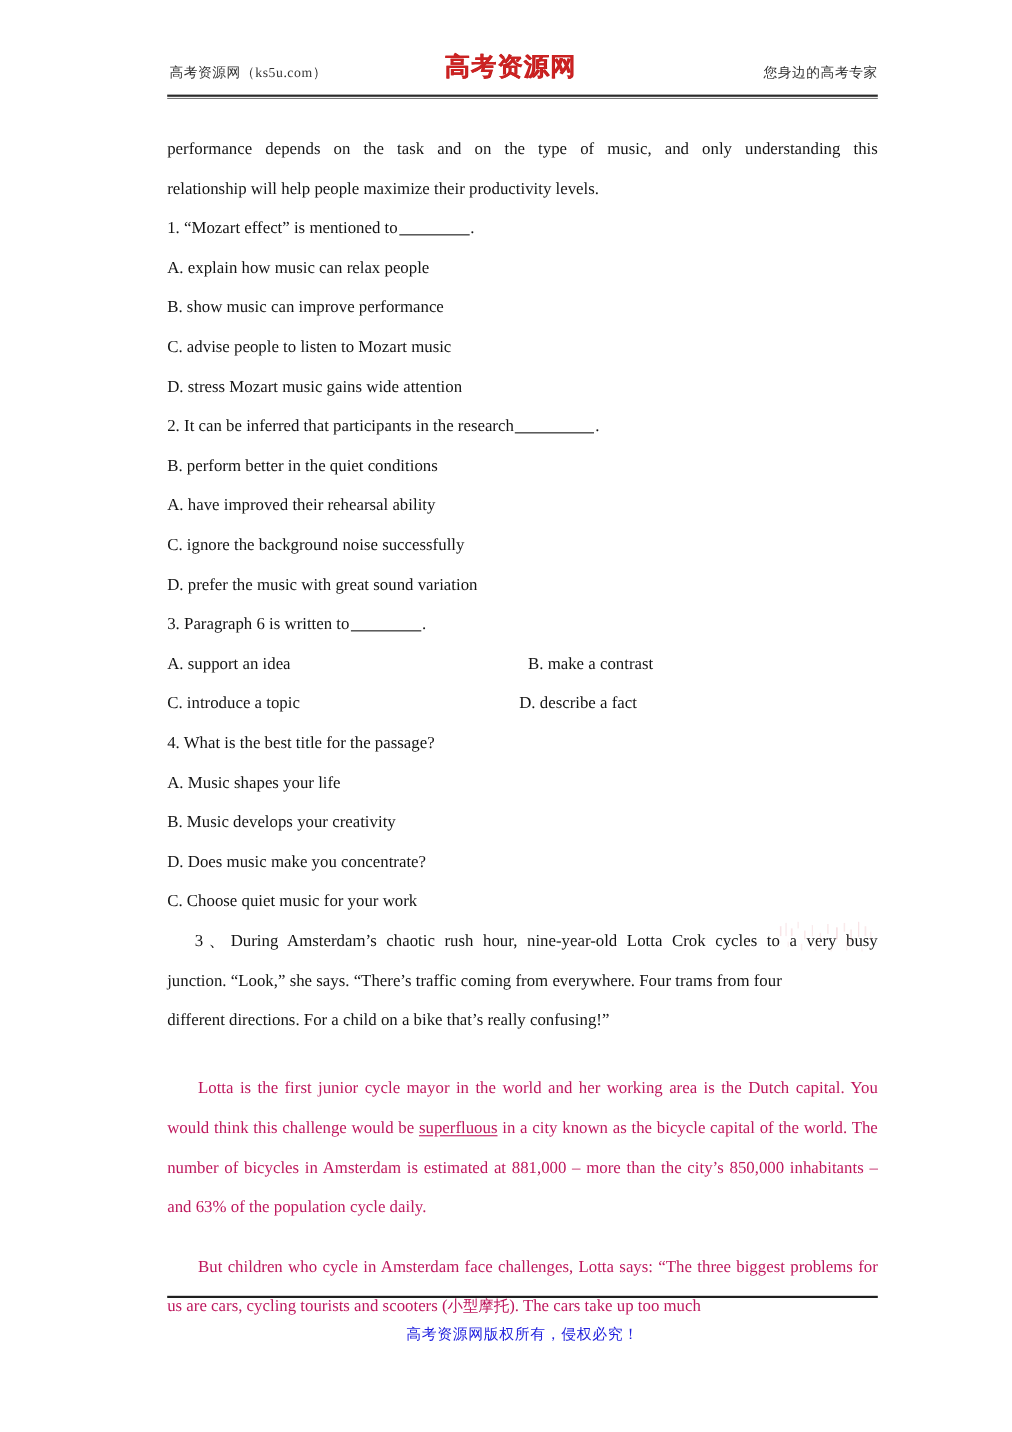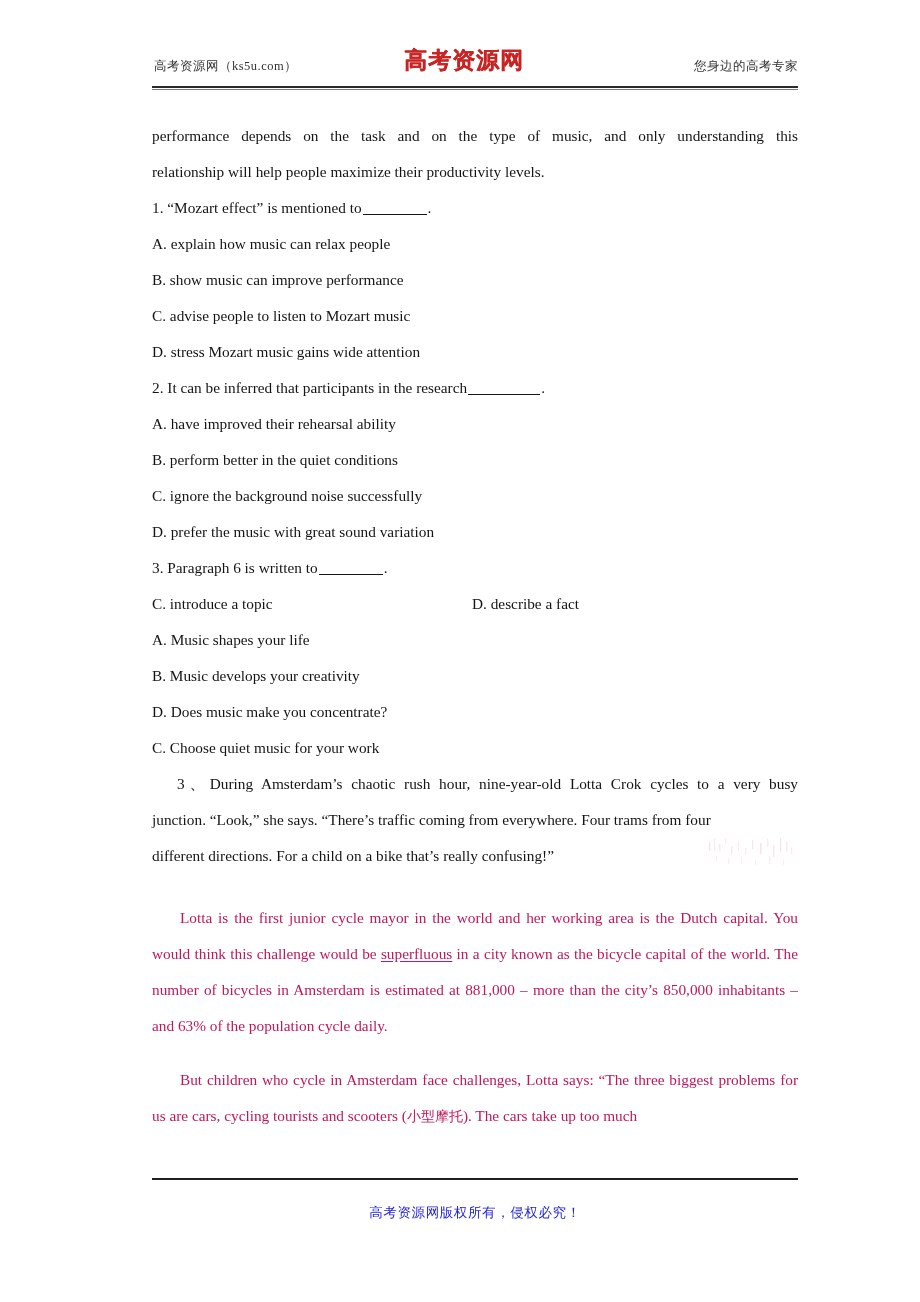--- a/index.html
+++ b/index.html
@@ -207,33 +207,38 @@
       <span>1. “Mozart effect” is mentioned to</span><span class="blank"></span><span>.</span>
     </div>
     <div class="line">A. explain how music can relax people</div>
     <div class="line">B. show music can improve performance</div>
     <div class="line">C. advise people to listen to Mozart music</div>
     <div class="line">D. stress Mozart music gains wide attention</div>
 
     <div class="line">
       <span>2. It can be inferred that participants in the research</span><span class="blank wide"></span><span>.</span>
     </div>
+    <div class="line">B. perform better in the quiet conditions</div>
     <div class="line">A. have improved their rehearsal ability</div>
-    <div class="line">B. perform better in the quiet conditions</div>
     <div class="line">C. ignore the background noise successfully</div>
     <div class="line">D. prefer the music with great sound variation</div>
 
     <div class="line">
       <span>3. Paragraph 6 is written to</span><span class="blank"></span><span>.</span>
+    </div>
+    <div class="qrow">
+      <span>A. support an idea</span>
+      <span class="colB">B. make a contrast</span>
     </div>
     <div class="qrow">
       <span>C. introduce a topic</span>
       <span class="colD">D. describe a fact</span>
     </div>
 
+    <div class="line">4. What is the best title for the passage?</div>
     <div class="line">A. Music shapes your life</div>
     <div class="line">B. Music develops your creativity</div>
     <div class="line">D. Does music make you concentrate?</div>
     <div class="line">C. Choose quiet music for your work</div>
 
     <div class="line just">
       <span class="indent-lg"></span><span>3、</span><span>During Amsterdam’s chaotic rush hour, nine-year-old Lotta Crok cycles to a very busy</span>
     </div>
     <div class="line">junction. “Look,” she says. “There’s traffic coming from everywhere. Four trams from four</div>
     <div class="line">different directions. For a child on a bike that’s really confusing!”</div>

